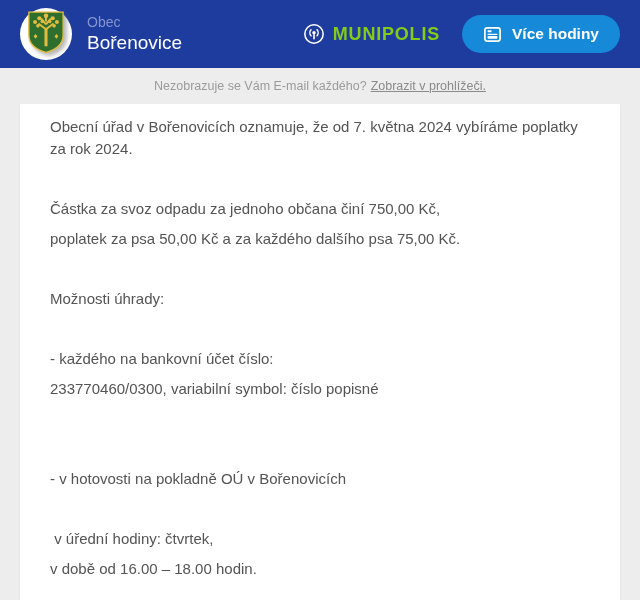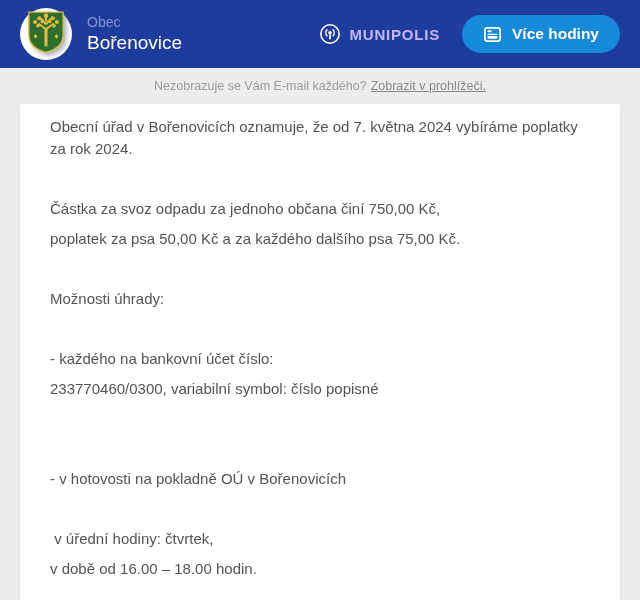--- a/index.html
+++ b/index.html
@@ -31,21 +31,21 @@
     width:52px;height:52px;border-radius:50%;
     background:#fff;flex:0 0 auto;
     display:flex;align-items:center;justify-content:center;
   }
   .logo-circle svg{filter:drop-shadow(3px 3px 2px rgba(90,90,90,.45));}
   .org{margin-left:15px;display:flex;flex-direction:column;justify-content:center;}
   .org-label{font-size:14px;font-weight:400;color:var(--org-label);line-height:17px;}
   .org-name{font-size:19px;font-weight:400;color:#ffffff;line-height:23px;}
   .brand{
     margin-left:auto;display:flex;align-items:center;gap:8px;
-    color:#c4b5fd;font-weight:700;font-size:15px;letter-spacing:.8px;
+    color:#84cc16;font-weight:700;font-size:18px;letter-spacing:.8px;
     cursor:pointer;
   }
   .btn{
     margin-left:22px;height:38px;border-radius:19px;
     background:var(--button-bg);border:none;
     display:flex;align-items:center;gap:10px;
     padding:0 21px;color:#ffffff;font-weight:700;font-size:15.5px;
     font-family:"Liberation Sans",sans-serif;
     cursor:pointer;
   }

